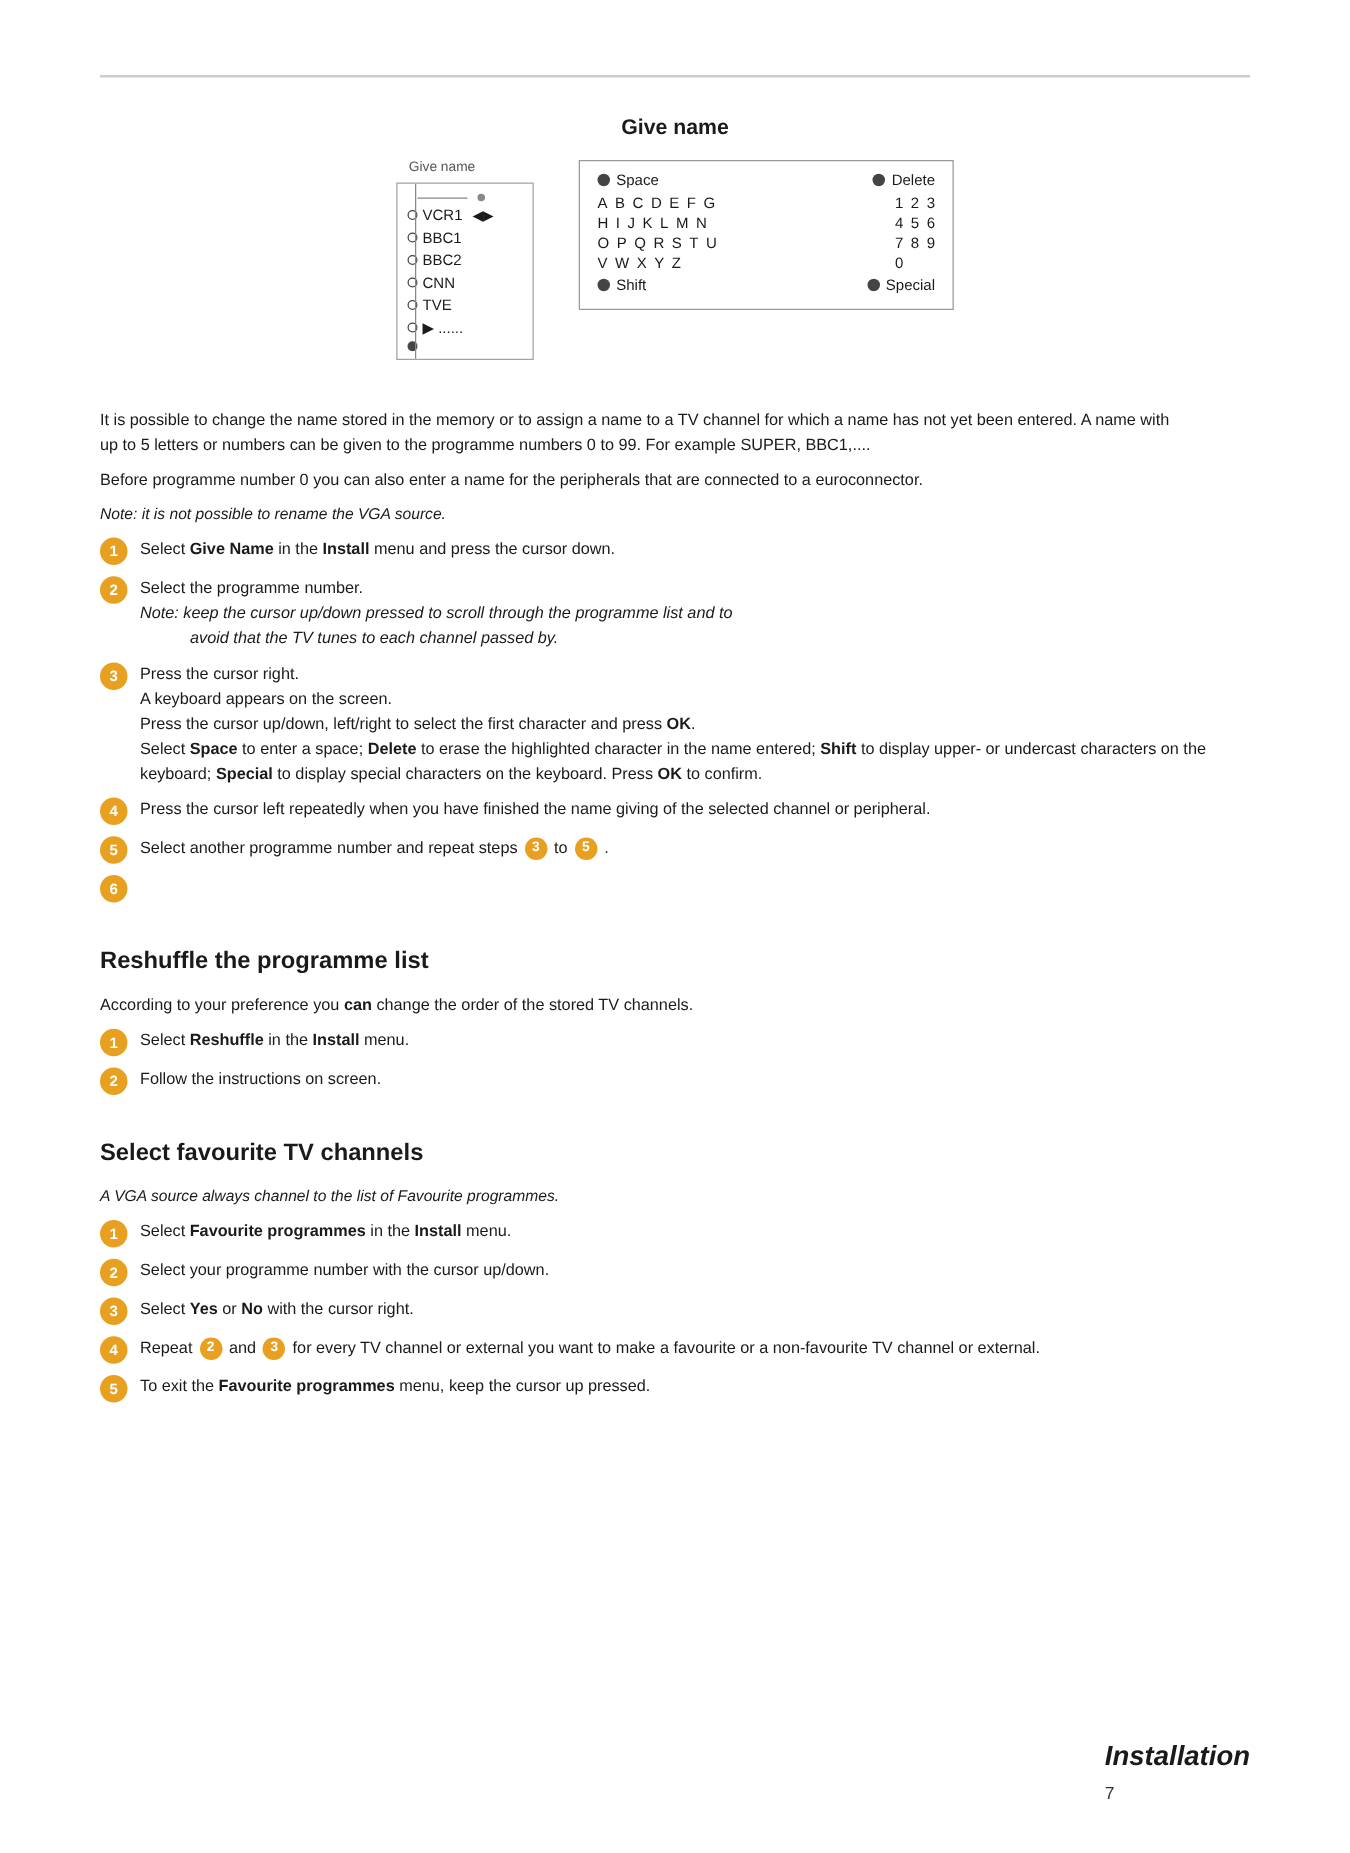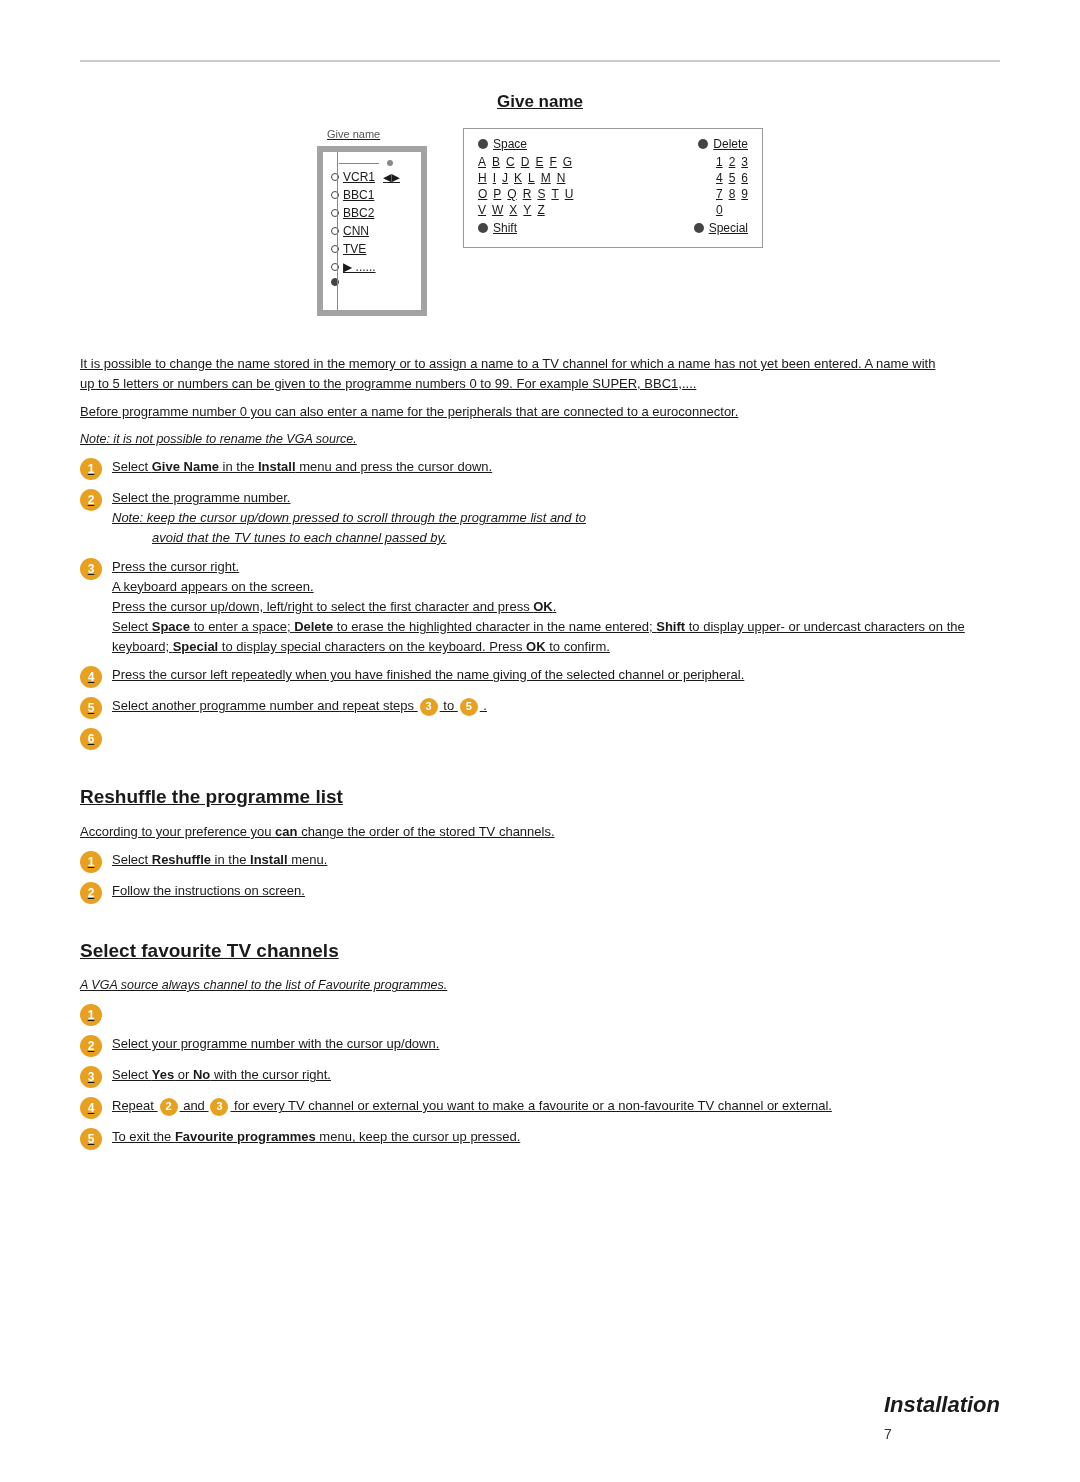--- a/index.html
+++ b/index.html
@@ -11,21 +11,20 @@
       width: 1080px;
       min-height: 1482px;
       padding: 0;
     }
 
     .page {
       width: 1080px;
       min-height: 1482px;
       padding: 60px 80px 60px 80px;
       position: relative;
-      text-decoration: underline;
     }
 
     .top-rule {
       border-top: 2px solid #ccc;
       margin-bottom: 30px;
     }
 
     
     .section-give-name {
       display: flex;
@@ -162,22 +161,22 @@
 
     .left-panel-label {
       font-size: 11px;
       color: #555;
       margin-bottom: 6px;
       padding-left: 10px;
     }
 
     .channel-list-wrapper {
       position: relative;
-      border: 6px solid #a3a3a3;
-      padding: 6px 10px 22px 24px;
+      border: 1px solid #a3a3a3;
+      padding: 6px 10px 4px 24px;
       min-width: 110px;
     }
 
     .channel-list-wrapper::before {
       content: '';
       position: absolute;
       left: 14px;
       top: 0;
       bottom: 0;
       width: 1px;
@@ -479,20 +478,23 @@
     </div>
   </div>
 
   <div class="section-heading">Select favourite TV channels</div>
 
   <p class="note-text">A VGA source always channel to the list of Favourite programmes.</p>
 
   <div class="steps-container">
     <div class="step">
       <div class="step-num">1</div>
+      <div class="step-content">
+        Select <b>Favourite programmes</b> in the <b>Install</b> menu.
+      </div>
     </div>
     <div class="step">
       <div class="step-num">2</div>
       <div class="step-content">
         Select your programme number with the cursor up/down.
       </div>
     </div>
     <div class="step">
       <div class="step-num">3</div>
       <div class="step-content">

